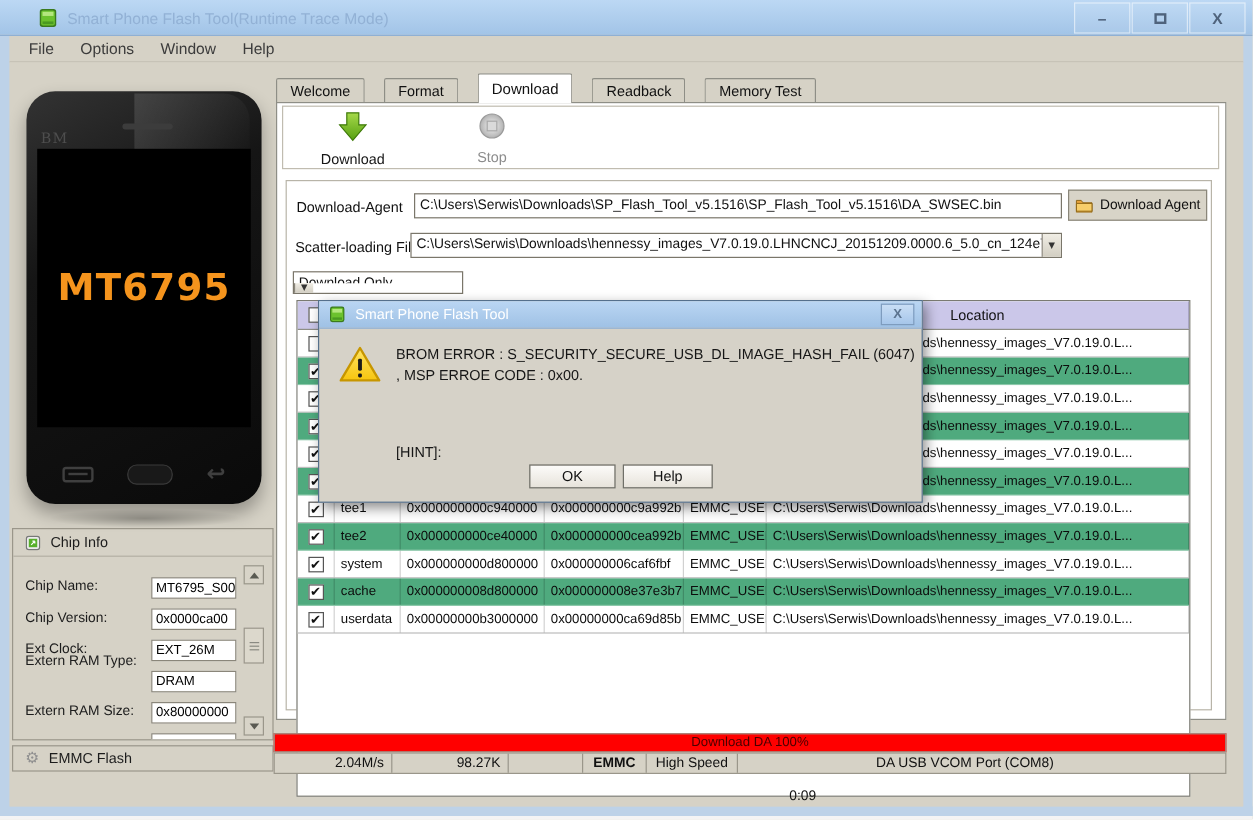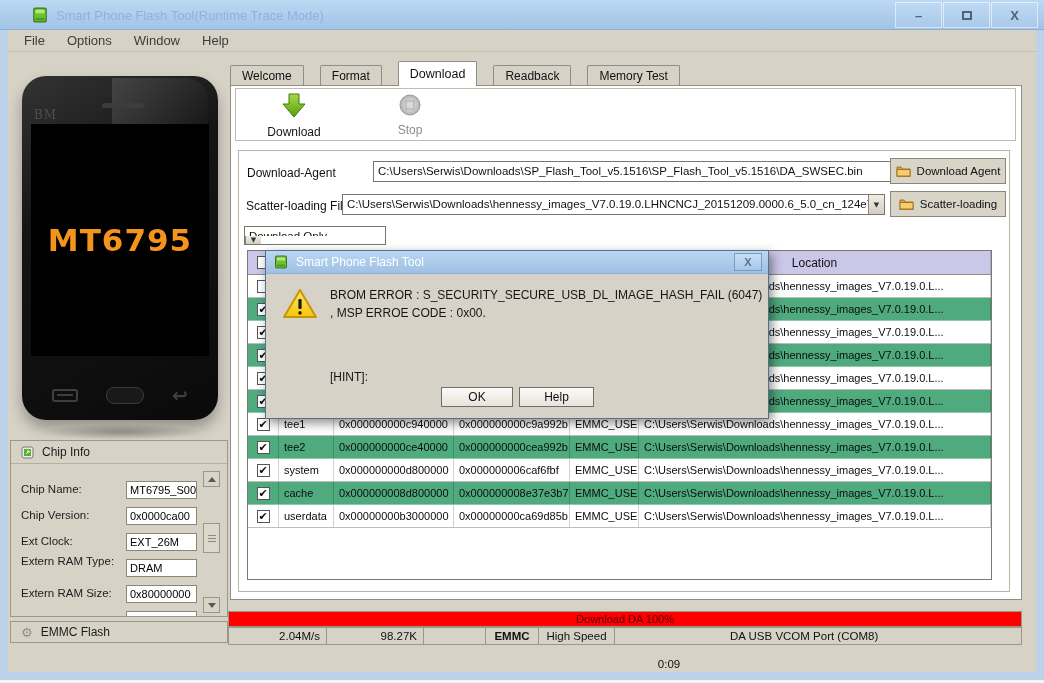--- a/index.html
+++ b/index.html
@@ -84,35 +84,35 @@
   .toolbox { position:absolute; left:4px; top:2px; width:781px; height:53px; border:1px solid #c0bcb0; background:#fff; }
   .tool-item { position:absolute; width:76px; text-align:center; }
   .tool-dl { left:20px; top:4px; } .tool-stop { left:136px; top:4px; }
   .tool-label { font-size:12px; color:#161616; margin-top:2px; }
   .tool-label.dis { color:#8c8c8c; }
 
   .groupbox { position:absolute; left:7px; top:64px; width:772px; height:442px; border:1px solid #b8b4a8; background:#fff; }
   .fieldlabel { position:absolute; font-size:12px; color:#111; }
   .textinput { position:absolute; height:21px; background:#fff; border:1px solid #7a766a; font-size:11.5px;
     line-height:19px; padding:0 4px; white-space:nowrap; overflow:hidden; color:#111; }
-  .da-label { left:8px; top:15px; } .da-input { left:106px; top:10px; width:540px;margin-left:28px; }
+  .da-label { left:8px; top:15px; } .da-input { left:106px; top:10px; width:540px; }
   .sc-label { left:7px; top:48px; }
   .combo { position:absolute; height:21px; background:#fff; border:1px solid #7a766a; display:flex; color:#111; }
   .combo-text { flex:1; font-size:11.5px; line-height:19px; padding:0 4px; white-space:nowrap; overflow:hidden; }
   .combo-arrow { width:16px; background:linear-gradient(#f0ede4,#d2cec2); border-left:1px solid #8a867a;
     display:flex; align-items:center; justify-content:center; font-size:7px; color:#333;
     font-family:"DejaVu Sans", sans-serif; }
   .sc-combo { left:103px; top:43px; width:543px; }
   .mode-combo { left:5px; top:75px; width:142px; height:19px;flex-direction:column; }
   .browse-btn { position:absolute; width:116px; height:26px; background:#d8d4c8; border:1px solid #8a867a;
     display:flex; align-items:center; justify-content:center; gap:6px; font-size:11.5px; color:#111; cursor:default; }
   .da-btn { left:651px; top:7px; } .scb-btn { left:651px; top:40px; }
 
   
-  .tablebox { position:absolute; left:8px; top:99px; width:745px; height:330px; border:1px solid #7a7a72; background:#fff; overflow:hidden; }
+  .tablebox { position:absolute; left:8px; top:99px; width:745px; height:414px; border:1px solid #7a7a72; background:#fff; overflow:hidden; }
   .thead { display:flex; height:24px; background:#cbc7e9; border-bottom:1px solid #8e8e86; }
   .hcell { border-right:1px solid #a8a4c4; display:flex; align-items:center; justify-content:center; font-size:12px; color:#111; }
   .w-check { width:31px; } .w-name { width:55px; } .w-begin { width:120px; } .w-end { width:116px; }
   .w-region { width:69px; } .w-loc { flex:1; }
   .trow { display:flex; height:23px; border-bottom:1px solid #bcbcbc; }
   .trow.green { background:#4faa7e; border-bottom-color:#8cc8aa; }
   .trow.white { background:#fff; }
   .cell { border-right:1px solid rgba(0,0,0,0.18); display:flex; align-items:center; padding:0 5px;
     font-size:11px; color:#0c0c0c; white-space:nowrap; overflow:hidden; }
   .cell.c-check { width:31px; justify-content:center; padding:0; }
@@ -211,21 +211,21 @@
         </svg>
         <span>Chip Info</span>
       </div>
 
       <span class="ci-label" style="top:42px">Chip Name:</span>
       <span class="ci-input" style="top:40px">MT6795_S00</span>
       <span class="ci-label" style="top:68px">Chip Version:</span>
       <span class="ci-input" style="top:66px">0x0000ca00</span>
       <span class="ci-label" style="top:94px">Ext Clock:</span>
       <span class="ci-input" style="top:92px">EXT_26M</span>
-      <span class="ci-label" style="top:114px">Extern RAM Type:</span>
+      <span class="ci-label" style="top:104px">Extern RAM Type:</span>
       <span class="ci-input" style="top:118px">DRAM</span>
       <span class="ci-label" style="top:146px">Extern RAM Size:</span>
       <span class="ci-input" style="top:144px">0x80000000</span>
       <span class="ci-input" style="top:170px"></span>
 
       <div class="ci-scroll">
         <div class="sc-btn2 sc-up">
             <span class="tri-up"></span>
           </div>
         <div class="sc-thumb">
@@ -290,27 +290,20 @@
             <path d="M1 2 h4 l1.5 2 H14 v8 H1 Z" fill="#e8a33d" stroke="#8c6414" stroke-width="0.8"></path>
             <path d="M1 4.5 H14 V11 H1 Z" fill="#f7ce6b" stroke="#8c6414" stroke-width="0.8"></path>
           </svg>
           <span>Download Agent</span>
         </div>
 
         <span class="fieldlabel sc-label">Scatter-loading File</span>
         <div class="combo sc-combo">
           <span class="combo-text">C:\Users\Serwis\Downloads\hennessy_images_V7.0.19.0.LHNCNCJ_20151209.0000.6_5.0_cn_124e7a6b1c\</span>
           <span class="combo-arrow">▼</span>
-        </div>
-        <div class="browse-btn scb-btn">
-          <svg width="15" height="12" viewBox="0 0 15 12">
-            <path d="M1 2 h4 l1.5 2 H14 v8 H1 Z" fill="#e8a33d" stroke="#8c6414" stroke-width="0.8"></path>
-            <path d="M1 4.5 H14 V11 H1 Z" fill="#f7ce6b" stroke="#8c6414" stroke-width="0.8"></path>
-          </svg>
-          <span>Scatter-loading</span>
         </div>
 
         <div class="combo mode-combo">
           <span class="combo-text">Download Only</span>
           <span class="combo-arrow">▼</span>
         </div>
 
         <div class="tablebox">
           <div class="thead">
             <div class="hcell w-check">

